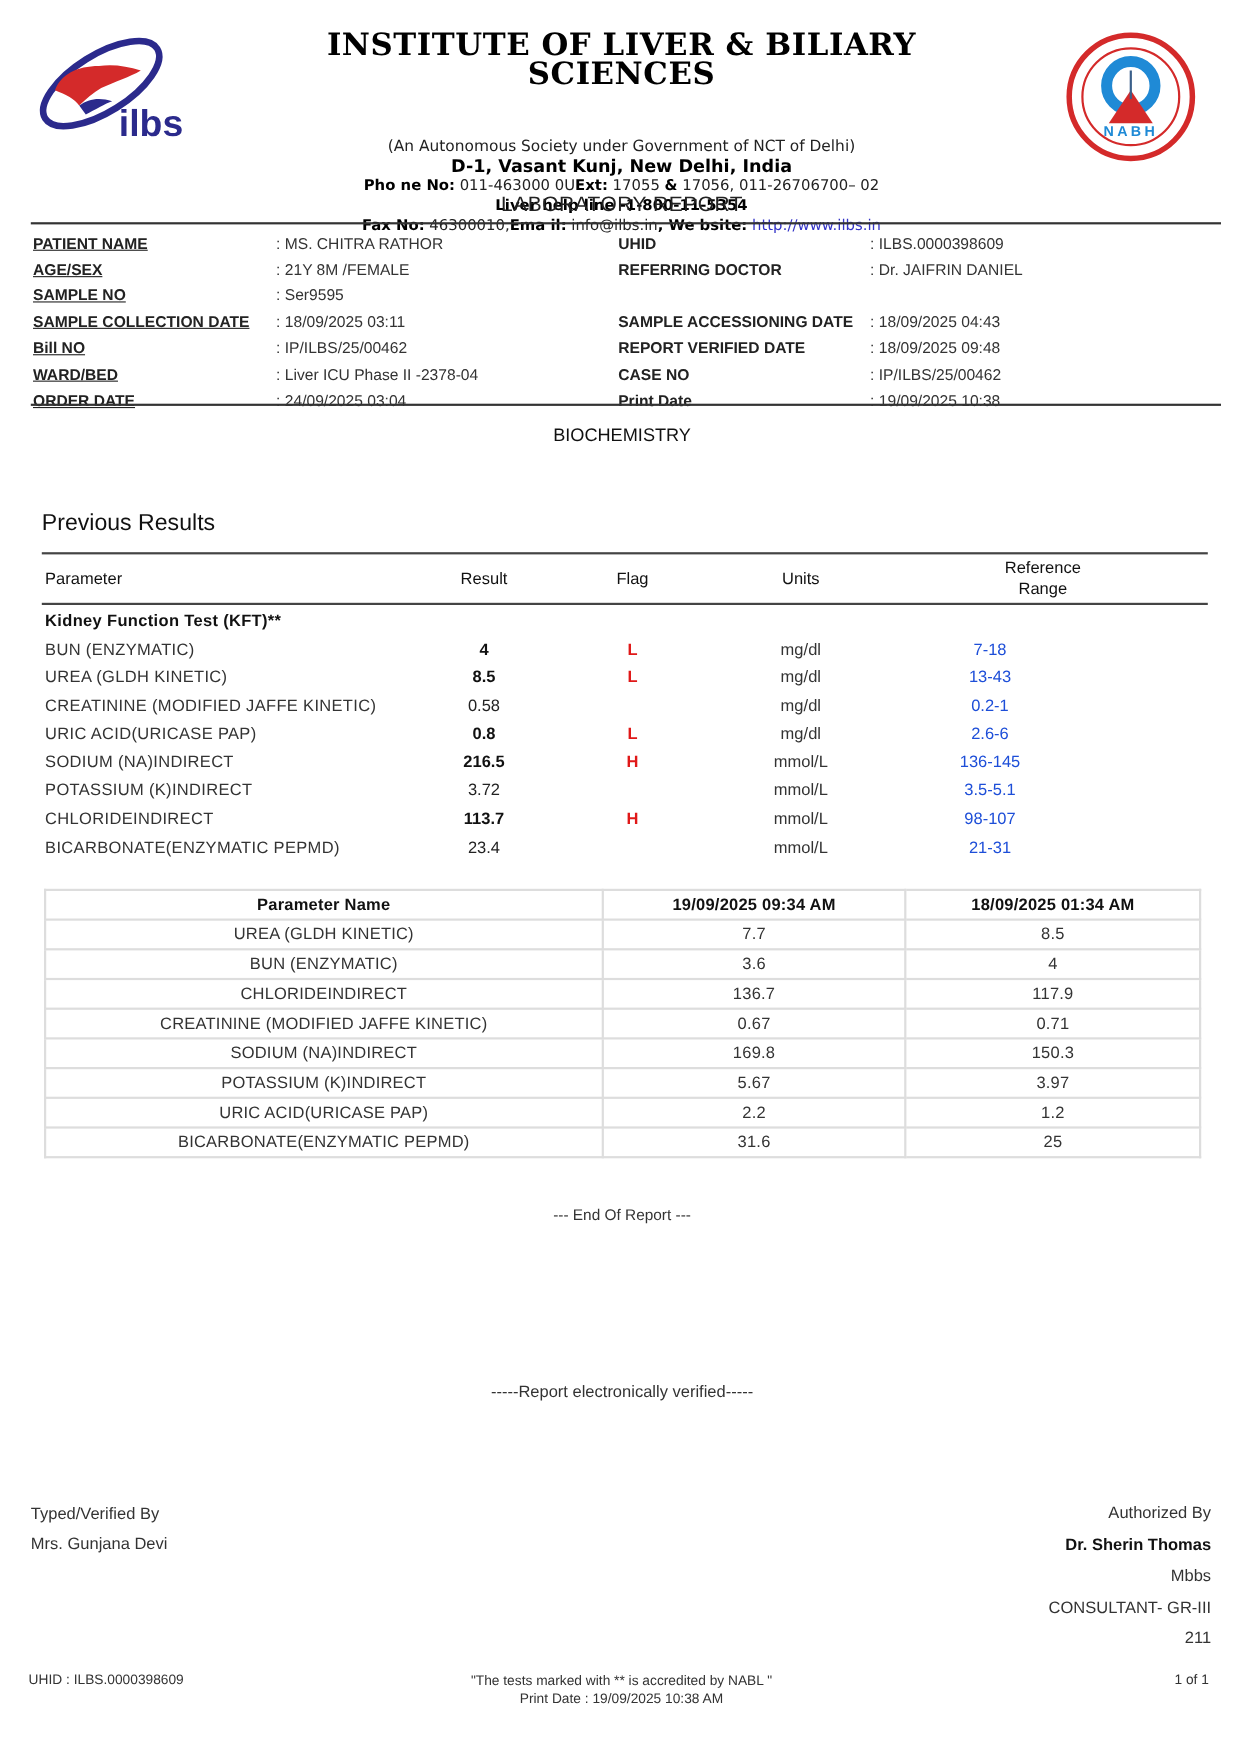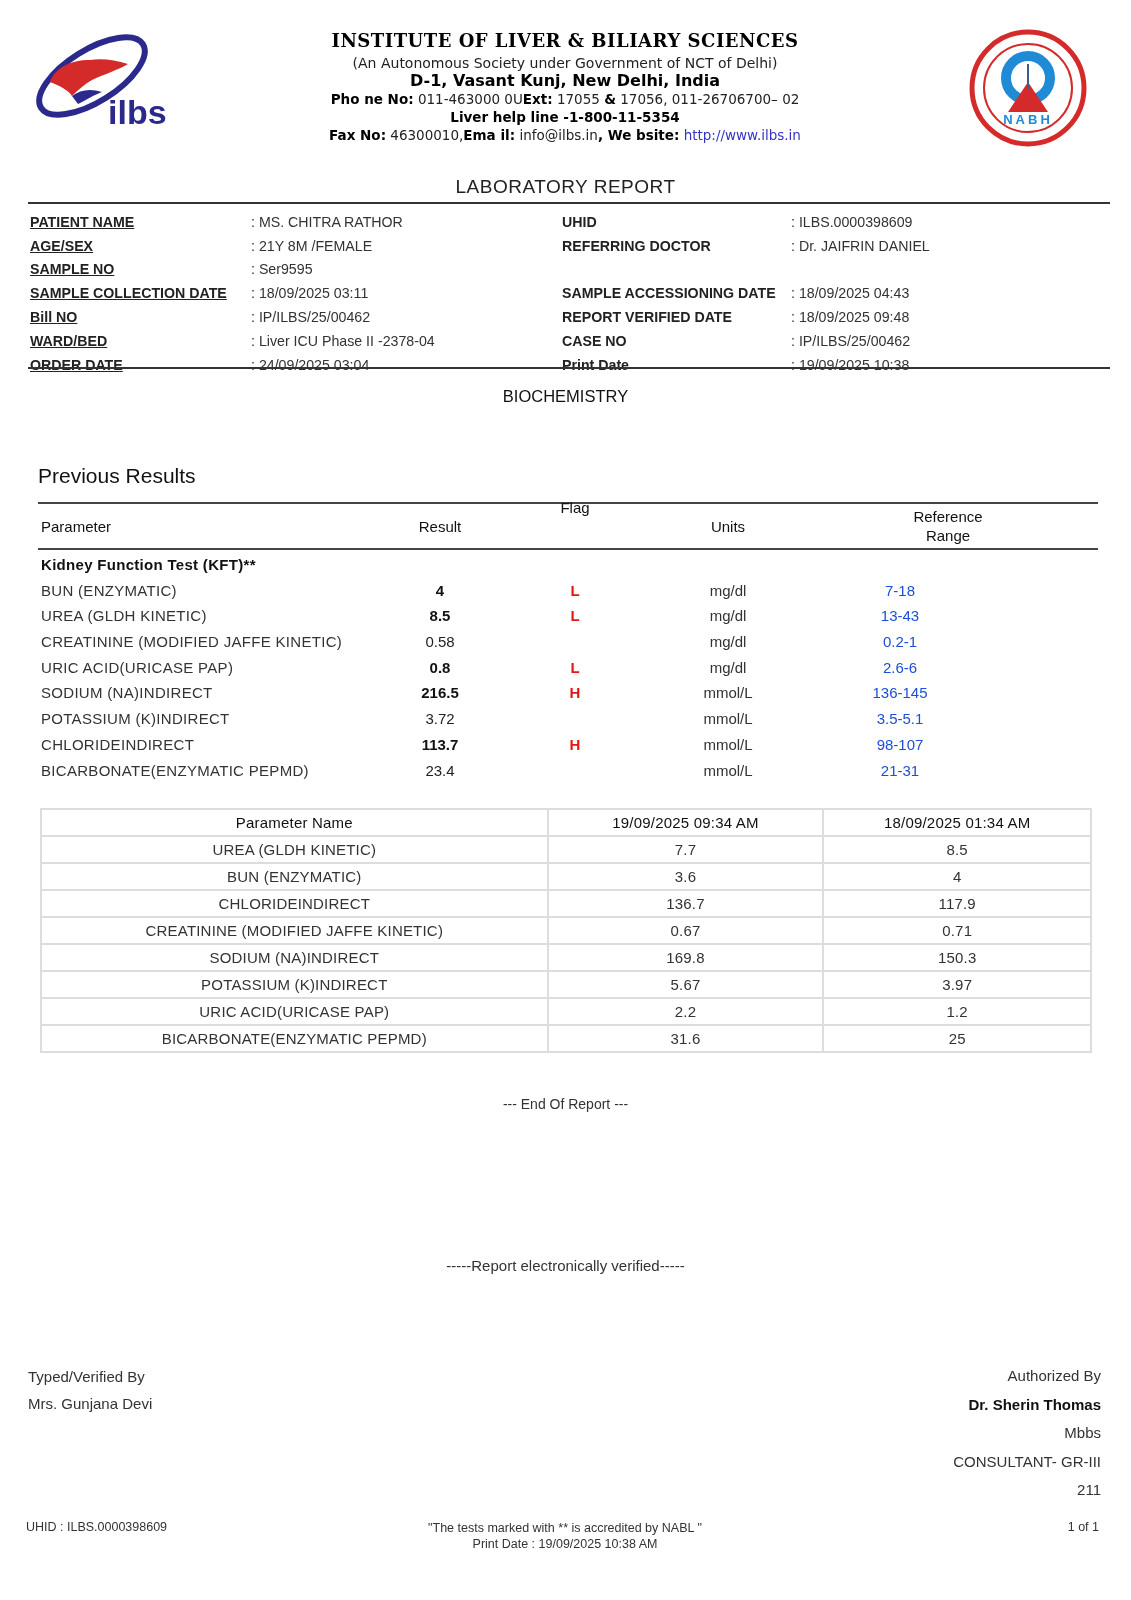--- a/index.html
+++ b/index.html
@@ -4,22 +4,22 @@
 <style>
   * { box-sizing: border-box; margin: 0; padding: 0; }
   html, body { width: 1131px; height: 1600px; background: #fff; }
   body { font-family: "Liberation Sans", sans-serif; color: #222; position: relative; overflow: hidden; }
 
   
   .letterhead { position: absolute; left: 0; top: 0; width: 1131px; height: 160px; }
   .logo-ilbs { position: absolute; left: 30px; top: 30px; width: 150px; height: 100px; }
   .logo-nabh { position: absolute; left: 958px; top: 28px; width: 140px; height: 120px; }
   .inst { position: absolute; left: 245px; top: 28px; width: 640px; text-align: center; line-height: 18px; }
-  .inst-name { font-family: "DejaVu Serif", serif; font-weight: bold; font-size: 18px; letter-spacing: 0.5px; color: #000; line-height: 26px; }
-  .inst-sub { font-family: "DejaVu Sans", sans-serif; font-size: 14px; color: #222; }
+  .inst-name { font-family: "DejaVu Serif", serif; font-weight: bold; font-size: 28px; letter-spacing: 0.5px; color: #000; line-height: 26px; }
+  .inst-sub { font-family: "DejaVu Sans", sans-serif; font-size: 14px; color: #222; margin-top: 44px; }
   .inst-addr { font-family: "DejaVu Sans", sans-serif; font-weight: bold; font-size: 16px; color: #000; }
   .inst-line { font-family: "DejaVu Sans", sans-serif; font-size: 13.5px; color: #222; }
   .inst-line b { color: #000; }
   .inst-link { color: #3434c8; }
 
   .report-title { position: absolute; left: 0; width: 1131px; top: 176px; text-align: center; font-size: 19px; letter-spacing: 0.5px; color: #222; }
 
   .rule-thick { position: absolute; left: 28px; width: 1082px; height: 2px; background: #333; }
 
   
@@ -45,21 +45,21 @@
   .c-result { left: 352px; width: 100px; text-align: center; }
   .c-flag { left: 512px; width: 50px; text-align: center; color: #e01818; font-weight: bold; }
   .c-units { left: 640px; width: 100px; text-align: center; color: #333; }
   .c-range { left: 812px; width: 100px; text-align: center; color: #1d4ed8; }
   .bold { font-weight: bold; color: #111; }
   .group-row { font-weight: bold; color: #111; }
 
   
   .prev { position: absolute; left: 40px; top: 825px; width: 1052px; border-collapse: collapse; font-size: 15px; }
   .prev td, .prev th { border: 2px solid #ddd; height: 27px; text-align: center; color: #333; font-weight: normal; letter-spacing: 0.2px; }
-  .prev th { color: #111; font-weight: normal; }
+  .prev th { color: #111; font-weight: bold; }
   .prev col.p { width: 496px; }
   .prev col.d1 { width: 270px; }
   .prev col.d2 { width: 262px; }
 
   .end { position: absolute; left: 0; width: 1131px; top: 1122px; text-align: center; font-size: 14px; color: #333; }
   .verified { position: absolute; left: 0; width: 1131px; top: 1286px; text-align: center; font-size: 15px; color: #333; }
 
   .sig-left { position: absolute; left: 28px; top: 1394px; font-size: 15px; color: #333; line-height: 27px; }
   .sig-right { position: absolute; right: 30px; top: 1394px; font-size: 15px; color: #333; text-align: right; line-height: 28.5px; }
   .sig-right .name { font-weight: bold; color: #111; }
@@ -152,21 +152,21 @@
 </div>
 
 <div class="rule-thick" style="top:367px;"></div>
 
 <div class="section-title">BIOCHEMISTRY</div>
 <div class="prev-title">Previous Results</div>
 
 <div class="res-head-top" style="top:502px;"></div>
 <div class="rh" style="left:41px; top:502px;">Parameter</div>
 <div class="rh center" style="left:390px; width:100px; top:502px;">Result</div>
-<div class="rh center" style="left:550px; width:50px; top:483px;">Flag</div>
+<div class="rh center" style="left:550px; width:50px; top:502px;">Flag</div>
 <div class="rh center" style="left:678px; width:100px; top:502px;">Units</div>
 <div class="rh center" style="left:898px; width:100px; top:502px; flex-direction:column;">
   <span>Reference</span>
   <span>Range</span>
 </div>
 <div class="res-head-bot" style="top:548px;"></div>
 
 <div class="res-rows" style="top:552px;">
   <div class="res-row group-row">
     <span class="c-param" style="color:#111;">Kidney Function Test (KFT)**</span>

